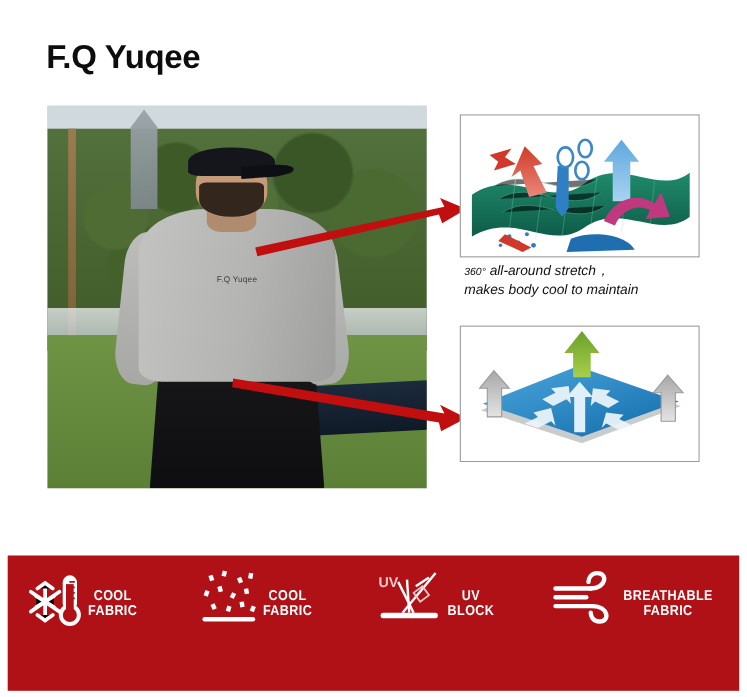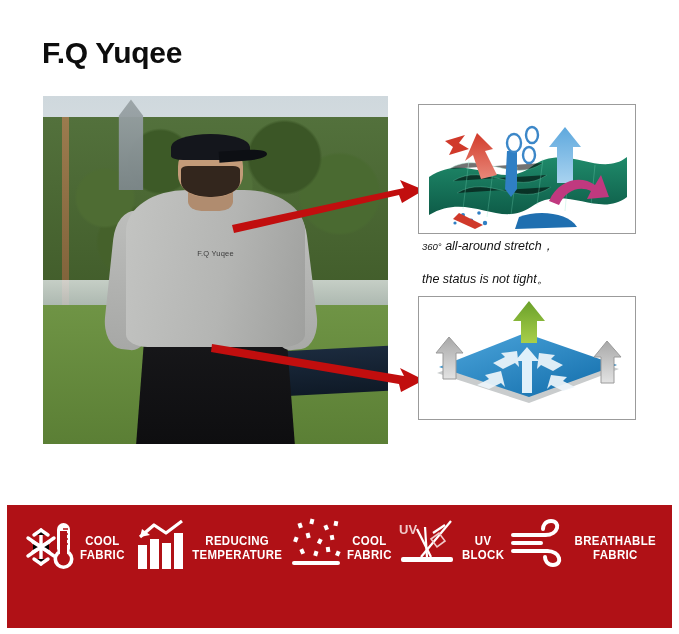--- a/index.html
+++ b/index.html
@@ -171,22 +171,21 @@
           <circle cx="66" cy="118" r="2.2"></circle>
         <circle cx="36" cy="118" r="1.6"></circle>
       </g>
       <path d="M40,108 L64,120 L56,124 L34,114 Z" fill="#d0392a"></path>
       <path d="M100,112 C120,104 150,108 158,122 L96,124 Z" fill="#1f6fb0"></path>
     </svg>
   </div>
 
   <div class="caption">
     <span class="deg">360°</span><span> all-around stretch，</span><br>
-    <br>
-    <span> the status is not tight。</span>
+    <span>makes body cool to maintain</span><br>
   </div>
 
   <div class="panel panel-bot">
     <svg viewBox="0 0 216 122" width="216" height="122">
       <defs>
         <linearGradient id="plate" x1="0" y1="0" x2="1" y2="1">
           <stop offset="0" stop-color="#4ea7dd"></stop>
             <stop offset="1" stop-color="#0f6aa8"></stop>
         </linearGradient>
         <linearGradient id="grn" x1="0" y1="1" x2="0" y2="0">
@@ -231,38 +230,20 @@
             <circle cx="42.5" cy="42" r="6.4" fill="#b01116"></circle>
             <g stroke="#b01116" stroke-width="1.6">
               <path d="M42,12 h5 M42,17 h5 M42,22 h5 M42,27 h5"></path>
             </g>
           </svg>
         </div>
         <div class="feat-label">COOL
 FABRIC</div>
       </div>
 
-      <div class="feat">
-        <div class="feat-icon">
-          <svg width="58" height="58" viewBox="0 0 58 58">
-            <g fill="#fff">
-              <rect x="10" y="28" width="9" height="24"></rect>
-              <rect x="22" y="22" width="9" height="30"></rect>
-              <rect x="34" y="26" width="9" height="26"></rect>
-              <rect x="46" y="16" width="9" height="36"></rect>
-            </g>
-            <g stroke="#fff" stroke-width="3.2" fill="none" stroke-linejoin="round">
-              <path d="M12,20 L26,8 L38,16 L54,4"></path>
-            </g>
-            <path d="M12,20 L22,18 L14,12 Z" fill="#fff"></path>
-          </svg>
-        </div>
-        <div class="feat-label">REDUCING
-TEMPERATURE</div>
-      </div>
 
       <div class="feat">
         <div class="feat-icon">
           <svg width="56" height="58" viewBox="0 0 56 58">
             <g fill="#fff">
               <rect x="10" y="6" width="4" height="5" transform="rotate(-18 12 8)"></rect>
               <rect x="22" y="2" width="4" height="5" transform="rotate(14 24 4)"></rect>
               <rect x="36" y="8" width="4" height="5" transform="rotate(-22 38 10)"></rect>
               <rect x="46" y="4" width="4" height="5" transform="rotate(10 48 6)"></rect>
               <rect x="6" y="20" width="4" height="5" transform="rotate(20 8 22)"></rect>

